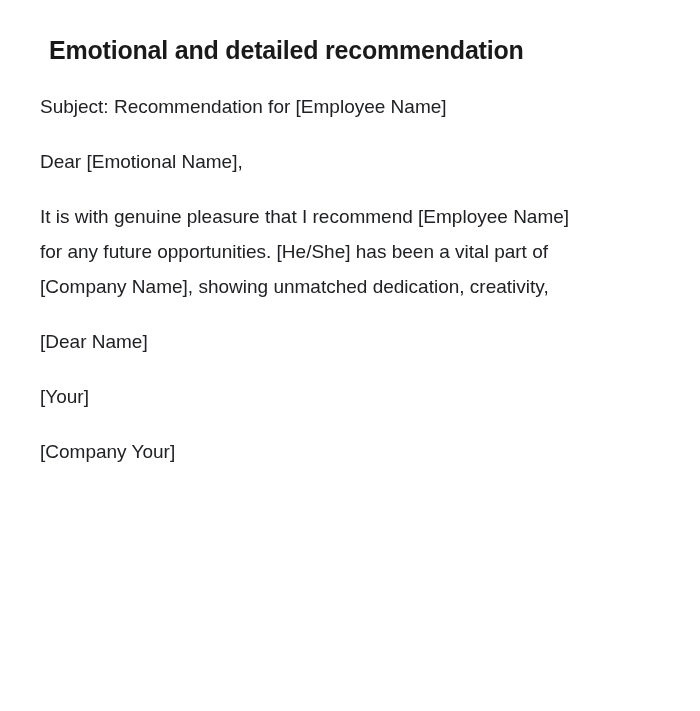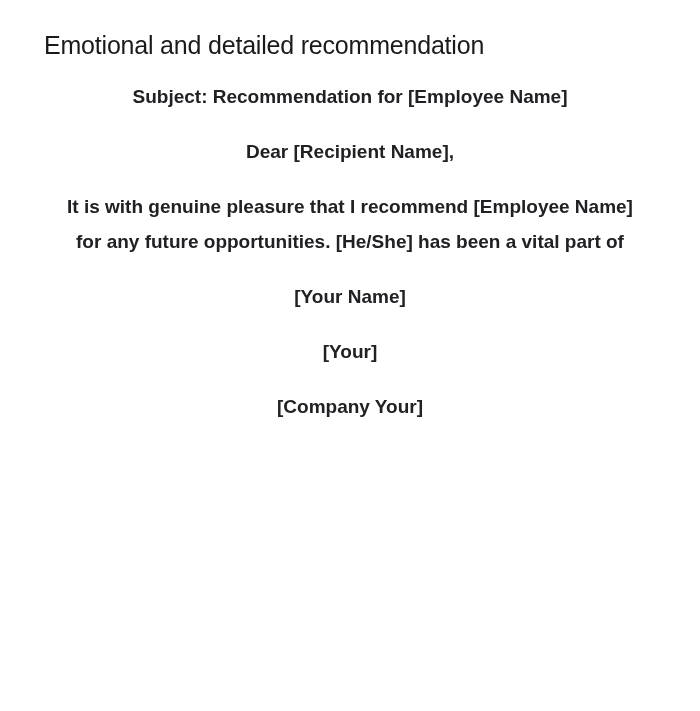--- a/index.html
+++ b/index.html
@@ -15,60 +15,60 @@
     -webkit-font-smoothing: antialiased;
   }
   .page {
     box-sizing: border-box;
     width: 700px;
     height: 711px;
     padding: 0 40px;
     background: var(--bg, #ffffff);
   }
   .heading {
-    margin: 4px;
+    margin: 9px;
     padding-top: 26px;
     padding-bottom: 15px;
     font-size: 25px;
     line-height: 30px;
-    font-weight: 400;
+    font-weight: 700;
     letter-spacing: -0.2px;
     color: var(--heading-color, #1a1a1a);
   }
   .letter-body p {
     margin: 0 0 20px 0;
     font-size: 19px;
     line-height: 35px;
-    font-weight: 700;
+    font-weight: 400;
     color: var(--body-color, #202124);
-    text-align: center;
   }
   .letter-body .line {
     display: block;
     white-space: nowrap;
   }
 </style>
 </head>
 <body>
 
 <div class="page">
   <h1 class="heading">Emotional and detailed recommendation</h1>
   <div class="letter-body" id="letter-body">
       <p>
         <span class="line">Subject: Recommendation for [Employee Name]</span>
       </p>
       <p>
-        <span class="line">Dear [Recipient Name],</span>
+        <span class="line">Dear [Emotional Name],</span>
       </p>
       <p>
         <span class="line">It is with genuine pleasure that I recommend [Employee Name]</span>
         <span class="line">for any future opportunities. [He/She] has been a vital part of</span>
+        <span class="line">[Company Name], showing unmatched dedication, creativity,</span>
       </p>
       <p>
-        <span class="line">[Your Name]</span>
+        <span class="line">[Dear Name]</span>
       </p>
       <p>
         <span class="line">[Your]</span>
       </p>
       <p>
         <span class="line">[Company Your]</span>
       </p>
     </div>
 </div>
 

